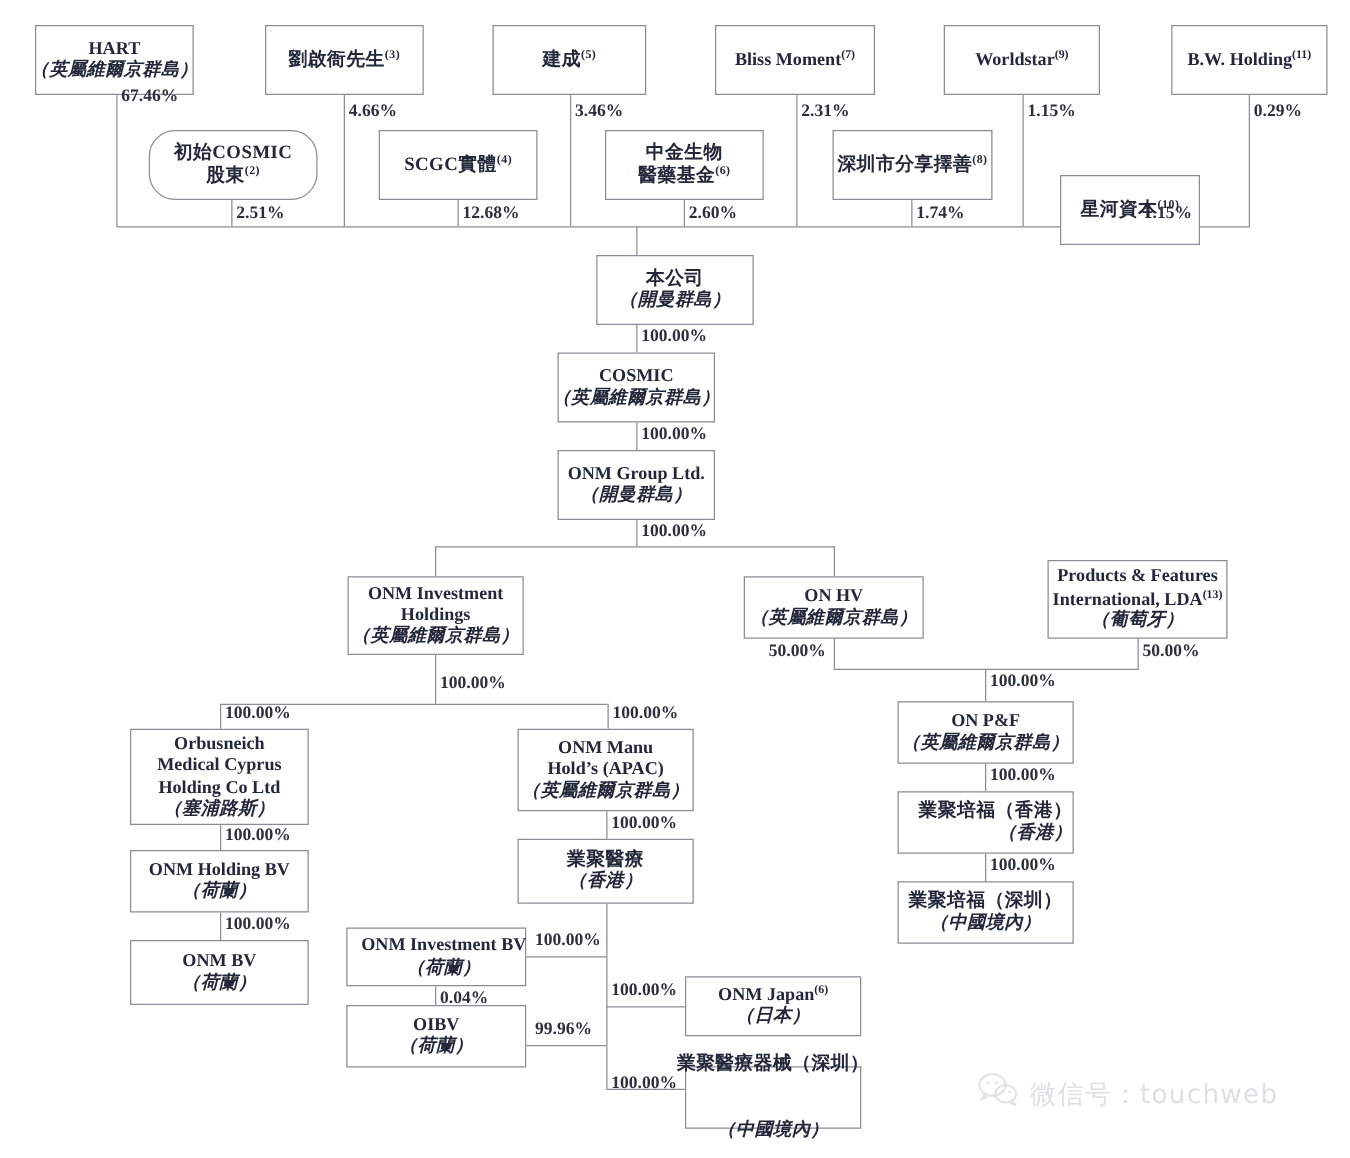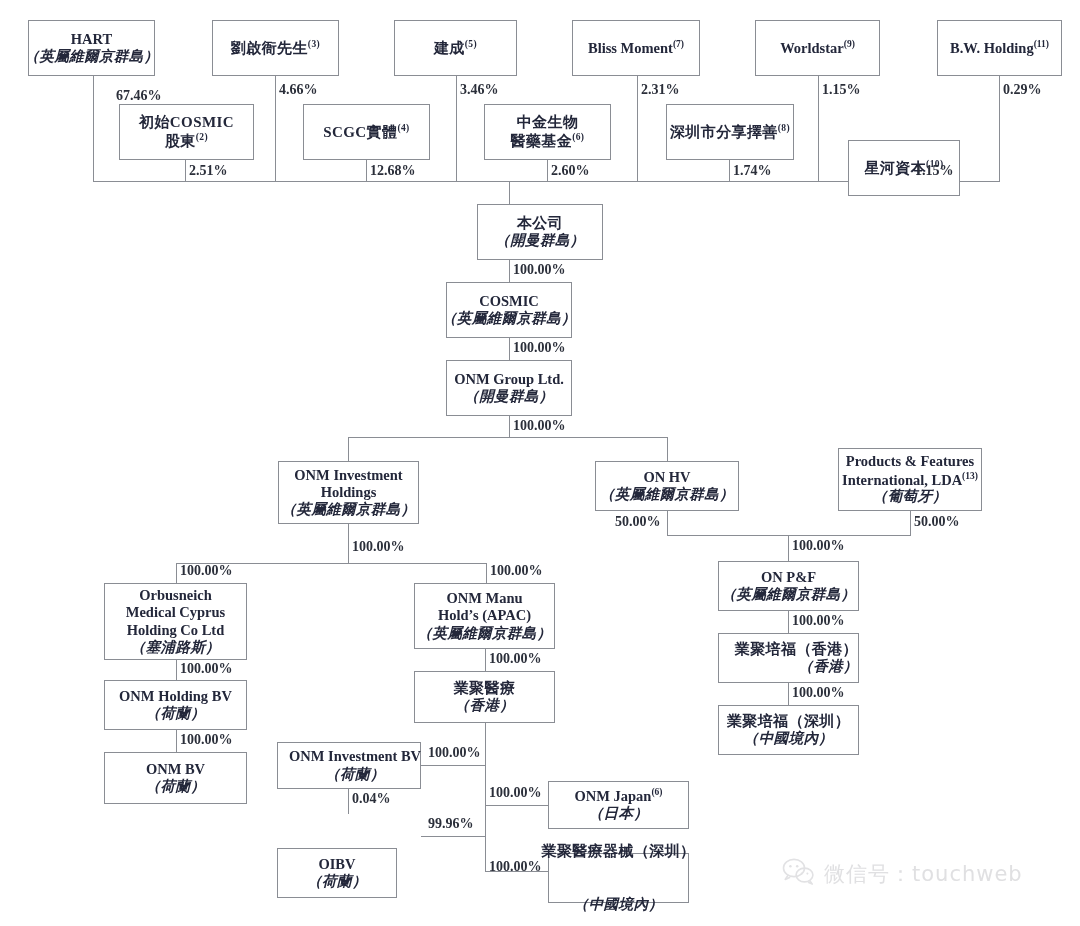--- a/index.html
+++ b/index.html
@@ -108,21 +108,21 @@
   </div>
 
   <div class="node" style="left:755px; top:20px; width:125px; height:56px;">
     <div class="nm"><span>Worldstar</span><span class="sup">(9)</span></div>
   </div>
 
   <div class="node" style="left:937px; top:20px; width:125px; height:56px;">
     <div class="nm"><span>B.W. Holding</span><span class="sup">(11)</span></div>
   </div>
 
-  <div class="node" style="left:119px; top:104px; width:135px; height:56px;">
+  <div class="node" style="left:119px; top:104px; width:135px; height:56px;border-radius:21px;">
     <div class="nm cjk">初始COSMIC</div>
     <div class="nm cjk"><span>股東</span><span class="sup">(2)</span></div>
   </div>
 
   <div class="node" style="left:303px; top:104px; width:127px; height:56px;">
     <div class="nm cjk"><span>SCGC實體</span><span class="sup">(4)</span></div>
   </div>
 
   <div class="node" style="left:484px; top:104px; width:127px; height:56px;">
     <div class="nm cjk">中金生物</div>
@@ -131,21 +131,21 @@
 
   <div class="node" style="left:666px; top:104px; width:128px; height:56px;">
     <div class="nm cjk"><span>深圳市分享擇善</span><span class="sup">(8)</span></div>
   </div>
 
   <div class="node" style="left:848px; top:104px; width:112px; height:56px;margin-top:36px;">
     <div class="nm cjk"><span>星河資本</span><span class="sup">(10)</span></div>
   </div>
 
   <div class="ln v" style="left:93px; top:76px; height:105px;"></div>
-  <div class="lbl" style="left:97px; top:88px;margin-left:19px;">67.46%</div>
+  <div class="lbl" style="left:97px; top:70px;">67.46%</div>
 
   <div class="ln v" style="left:185px; top:160px; height:21px;"></div>
   <div class="lbl" style="left:189px; top:163px;">2.51%</div>
 
   <div class="ln v" style="left:275px; top:76px; height:105px;"></div>
   <div class="lbl" style="left:279px; top:82px;">4.66%</div>
 
   <div class="ln v" style="left:366px; top:160px; height:21px;"></div>
   <div class="lbl" style="left:370px; top:163px;">12.68%</div>
 
@@ -297,21 +297,21 @@
   <div class="lbl" style="left:428px; top:745px;">100.00%</div>
 
   <div class="node" style="left:277px; top:742px; width:144px; height:47px;padding-left:12px;">
     <div class="nm">ONM Investment BV</div>
     <div class="loc cjk">（荷蘭）</div>
   </div>
 
   <div class="ln v" style="left:348px; top:789px; height:25px;"></div>
   <div class="lbl" style="left:352px; top:791px;">0.04%</div>
 
-  <div class="node" style="left:277px; top:848px; width:120px; height:50px;">
+  <div class="node" style="left:277px; top:804px; width:144px; height:50px;">
     <div class="nm">OIBV</div>
     <div class="loc cjk">（荷蘭）</div>
   </div>
 
   <div class="ln h" style="left:421px; top:836px; width:64px;"></div>
   <div class="lbl" style="left:428px; top:816px;">99.96%</div>
 
   <div class="ln h" style="left:485px; top:805px; width:63px;"></div>
   <div class="lbl" style="left:489px; top:785px;">100.00%</div>
 

